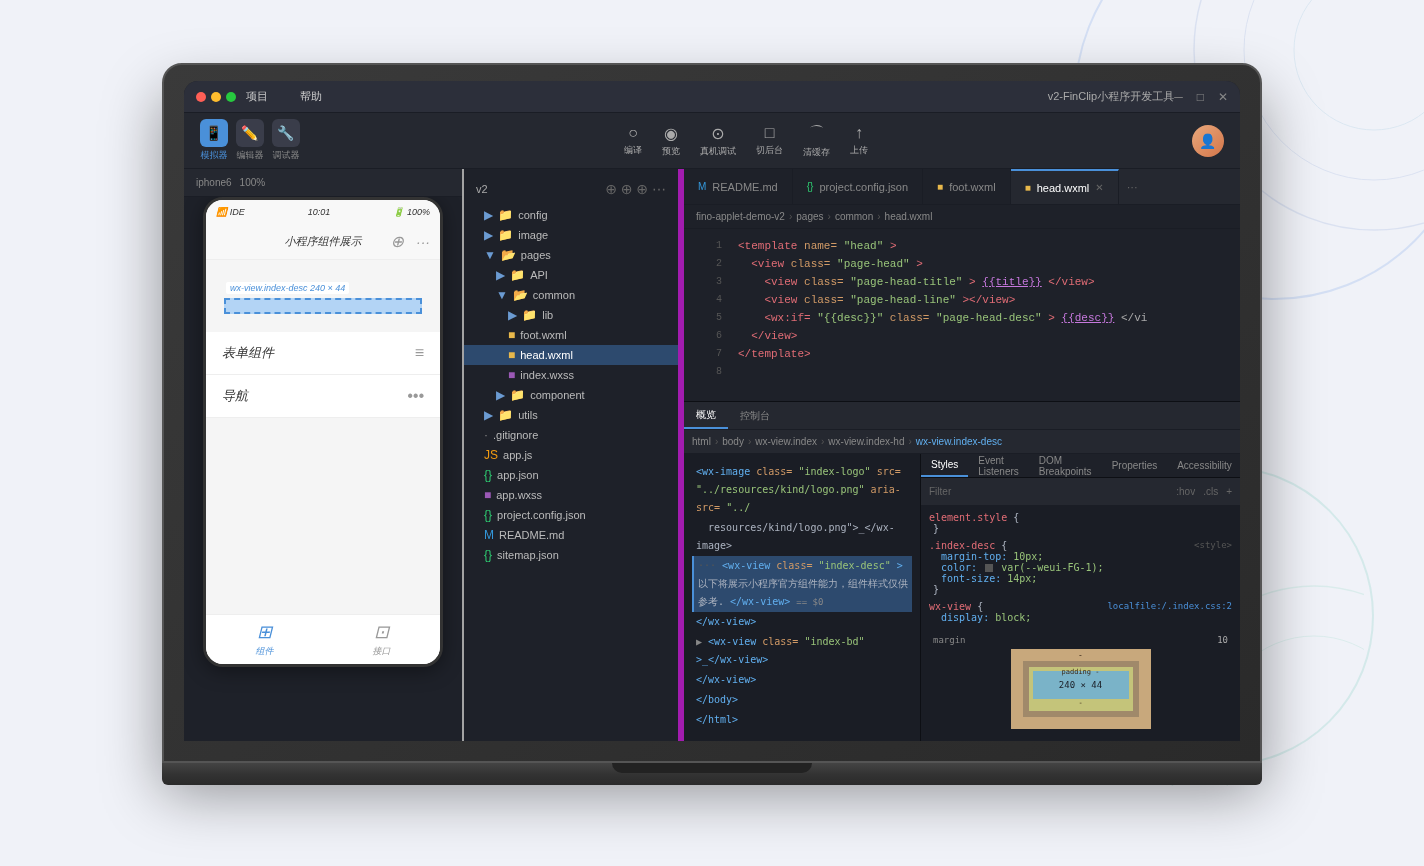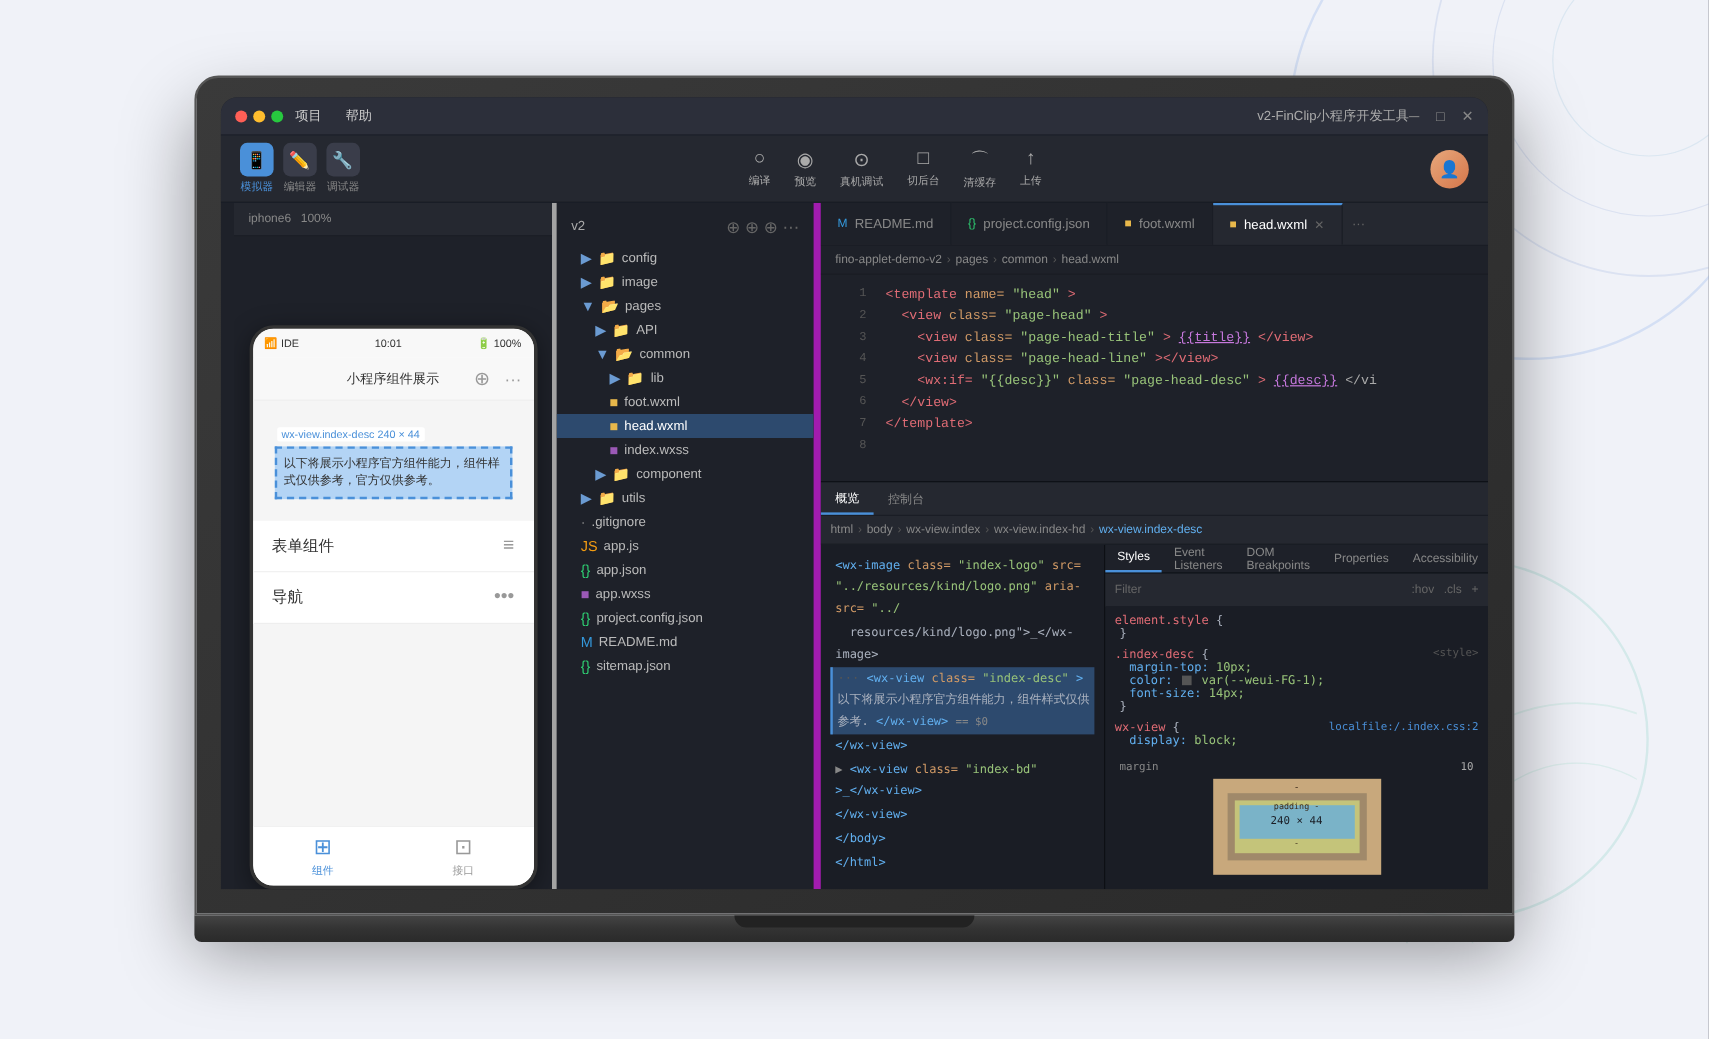--- a/index.html
+++ b/index.html
@@ -104,21 +104,21 @@
     }
     .win-btn {
       width: 10px; height: 10px;
       border-radius: 50%;
     }
     .win-close { background: #ff5f56; }
     .win-min { background: #ffbd2e; }
     .win-max { background: #27c93f; }
     .titlebar-menus {
       display: flex;
-      gap: 20px;
+      gap: 32px;
       font-size: 11px;
       color: #ccc;
     }
     .titlebar-center {
       flex: 1;
       text-align: right;
       font-size: 11px;
       color: #aaa;
     }
     .titlebar-right {
@@ -456,43 +456,43 @@
     .style-selector { color: #e06c75; }
     .style-brace { color: #abb2bf; }
     .style-prop { color: #61afef; padding-left: 12px; }
     .style-value { color: #98c379; }
     .style-source { float: right; color: #555; font-size: 9px; }
 
     
     .simulator-panel {
       width: 280px;
       background: #1e2129;
-      border-right: 4px solid #a3a3a3;
+      border-right: 2px solid #a3a3a3;
       display: flex;
       flex-direction: column;
       flex-shrink: 0;
-      padding-left: 11px;
     }
     .simulator-header {
       height: 28px;
       background: #252830;
       display: flex;
       align-items: center;
       padding: 0 12px;
       font-size: 10px;
       color: #888;
       border-bottom: 1px solid #1a1d25;
       gap: 8px;
     }
     .simulator-content {
       flex: 1;
       display: flex;
-      align-items: flex-end;
+      align-items: flex-start;
       justify-content: center;
       overflow: hidden;
+      font-style: italic;
     }
     .phone-frame {
       width: 240px;
       height: 470px;
       background: #fff;
       border-radius: 20px;
       border: 3px solid #333;
       overflow: hidden;
       display: flex;
       flex-direction: column;
@@ -692,21 +692,20 @@
                 </div>
                 <div class="phone-nav-bar">
                   <span>小程序组件展示</span>
                   <span class="phone-nav-dots">···</span>
                   <span style="position:absolute;right:36px;font-size:16px;color:#999;">⊕</span>
                 </div>
                 <div class="phone-body">
                   <div style="padding:30px 10px 10px; position:relative;">
                     <div class="phone-highlighted">
                       <div class="phone-label">wx-view.index-desc  240 × 44</div>
-                      <div class="phone-highlighted-text">以下将展示小程序官方组件能力，组件样式仅供参考，官方仅供参考。</div>
                     </div>
                   </div>
                   <div class="phone-menu-item">
                     <span>表单组件</span>
                     <span class="phone-menu-icon">≡</span>
                   </div>
                   <div class="phone-menu-item">
                     <span>导航</span>
                     <span class="phone-menu-icon">•••</span>
                   </div>

